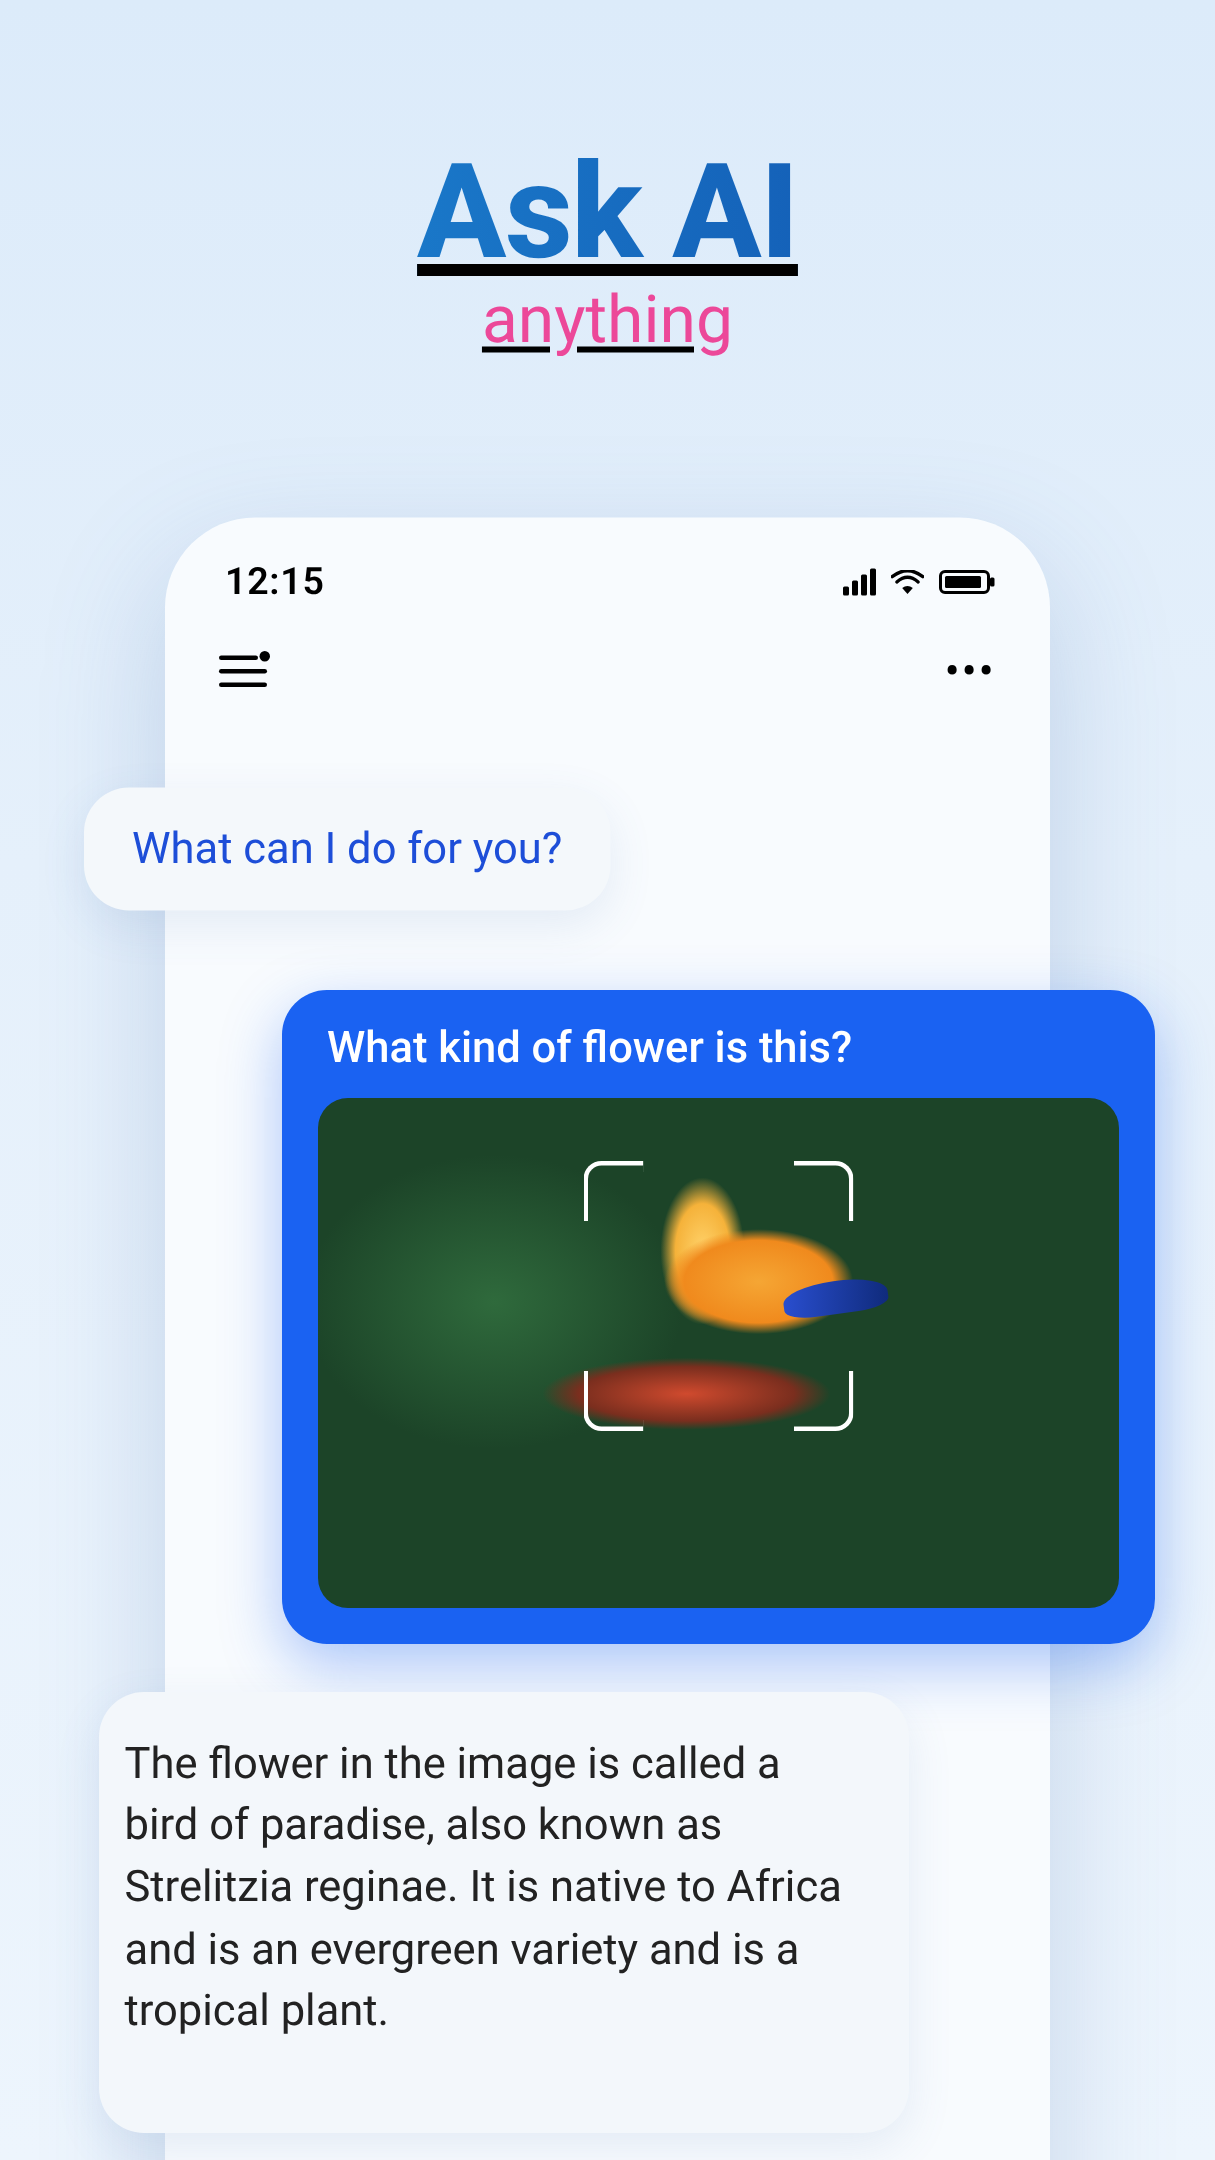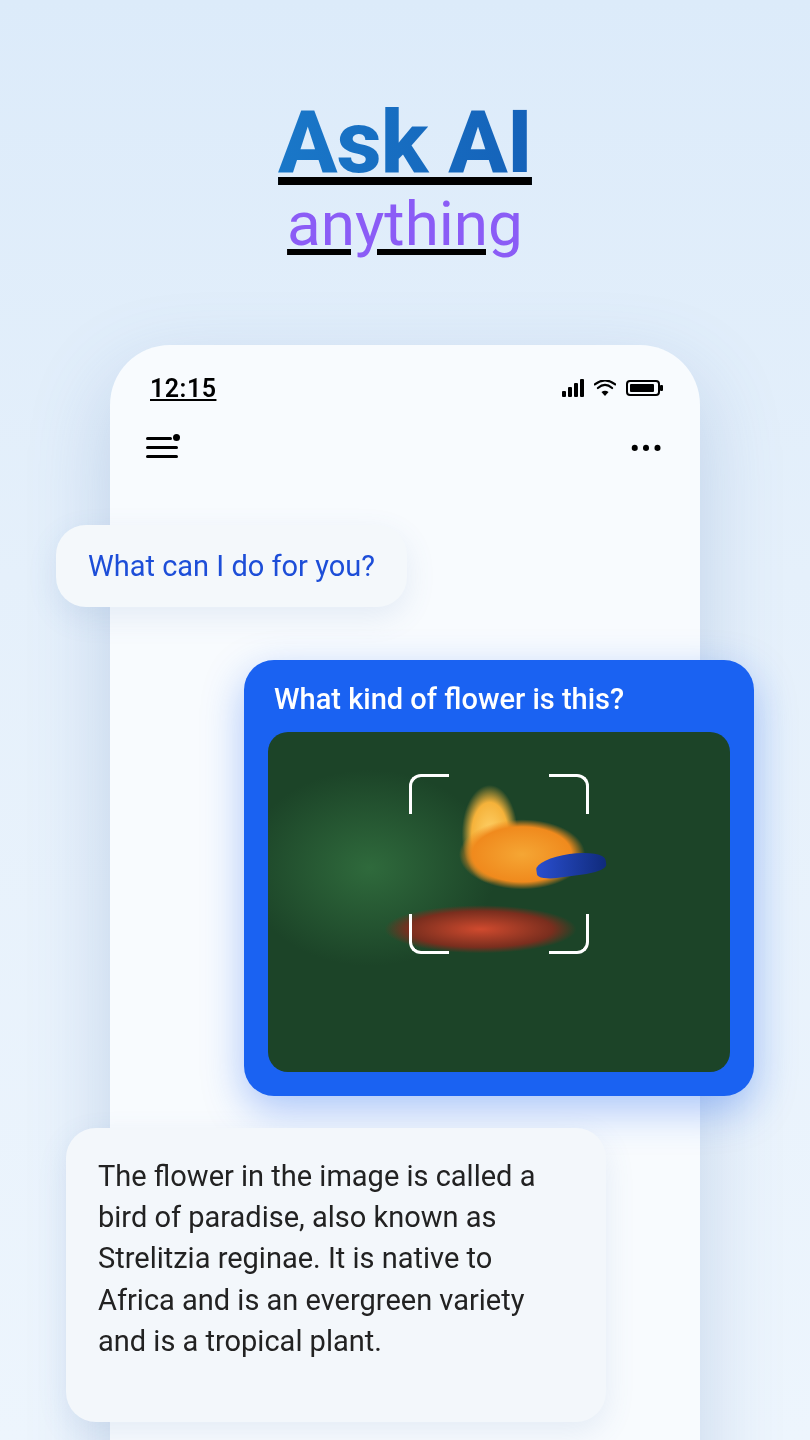--- a/index.html
+++ b/index.html
@@ -19,23 +19,23 @@
   .hero-title {
     font-size: 88px;
     font-weight: 800;
     background: linear-gradient(90deg, #1f8fd9 0%, #0f4aa8 100%);
     -webkit-background-clip: text;
     background-clip: text;
     color: transparent;
     letter-spacing: -1px;
   }
   .hero-sub {
-    font-size: 62px;
+    font-size: 44px;
     font-weight: 400;
-    color: #8b5cf6;
+    color: #ec4899;
     margin-top: -6px;
   }
 
   .phone {
     position: absolute;
     top: 345px;
     left: 50%;
     transform: translateX(-50%);
     width: 590px;
     height: 1200px;
@@ -49,21 +49,20 @@
     justify-content: space-between;
     align-items: center;
     padding: 26px 40px 0 40px;
     height: 60px;
   }
   .status-time {
     font-size: 25px;
     font-weight: 600;
     color: #000;
     letter-spacing: 0.5px;
-    text-decoration: underline;
   }
   .status-icons {
     display: flex;
     align-items: center;
     gap: 10px;
   }
 
   .top-bar {
     display: flex;
     justify-content: space-between;
@@ -112,22 +111,22 @@
     padding: 24px 32px;
     font-size: 29px;
     color: #1d4ed8;
     box-shadow: 0 10px 30px rgba(80,120,180,0.12);
     max-width: 420px;
   }
 
   .bubble-user {
     position: absolute;
     top: 660px;
-    right: 56px;
-    width: 510px;
+    right: 40px;
+    width: 582px;
     background: #1a62f2;
     border-radius: 30px;
     padding: 22px 24px 24px 24px;
     box-shadow: 0 14px 40px rgba(26,98,242,0.35);
   }
   .bubble-user .q {
     color: #fff;
     font-size: 29px;
     font-weight: 500;
     margin: 0 6px 16px 6px;
@@ -180,21 +179,21 @@
   .scan-frame .bl { bottom:0; left:0; border-right:none; border-top:none; border-radius: 0 0 0 12px;}
   .scan-frame .br { bottom:0; right:0; border-left:none; border-top:none; border-radius: 0 0 12px 0;}
 
   .bubble-ai-2 {
     position: absolute;
     top: 1128px;
     left: 66px;
     width: 540px;
     background: #f3f7fb;
     border-radius: 30px;
-    padding: 28px 32px 60px 32px;
+    padding: 28px 32px 60px 17px;
     font-size: 29px;
     line-height: 1.42;
     color: #222;
     box-shadow: 0 10px 30px rgba(80,120,180,0.12);
   }
 
   
   .sig-bars { display:flex; align-items:flex-end; gap:2px; height:18px;}
   .sig-bars i { width:4px; background:#000; border-radius:1px; display:block;}
   .sig-bars i:nth-child(1){height:6px;}

